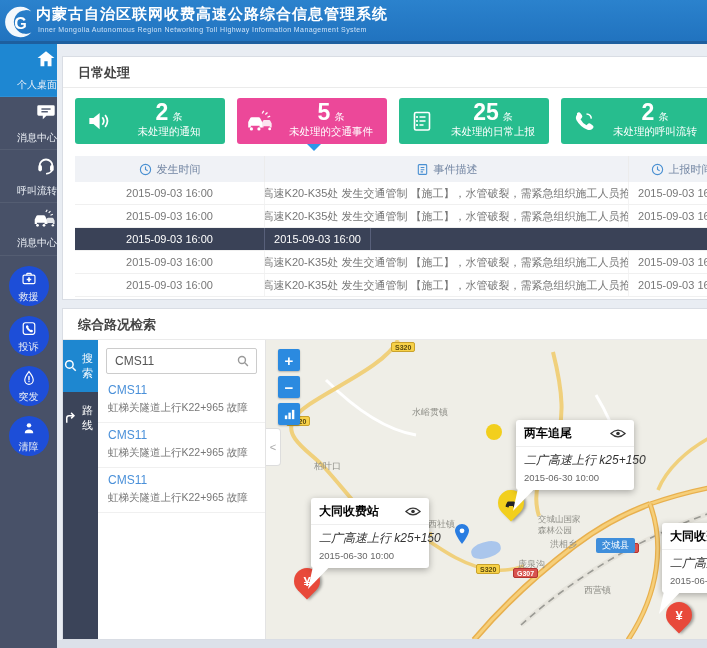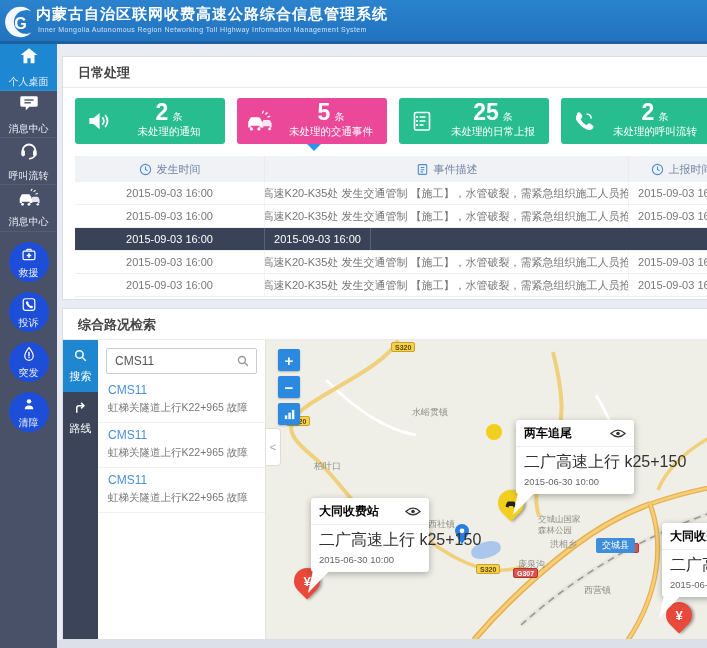--- a/index.html
+++ b/index.html
@@ -9,21 +9,21 @@
 
   
   .app-header { position:absolute; left:0; top:0; width:707px; height:44px;
     background:linear-gradient(180deg,#2b82cd,#2173bf); border-bottom:3px solid #1d5f9f; z-index:20; }
   .logo { position:absolute; left:0px; top:3px; }
   .htitle { position:absolute; left:36px; top:5px; font-size:15px; font-weight:bold; color:#fff; letter-spacing:1px; }
   .hsub { position:absolute; left:38px; top:26px; font-size:7px; color:#cfe3f7; letter-spacing:.4px; }
 
   
   .sidebar { position:absolute; left:0; top:44px; width:57px; height:604px; background:#485168; z-index:15; }
-  .side-item { height:47px; display:flex; flex-direction:column; align-items:center; justify-content:center;
+  .side-item { height:53px; display:flex; flex-direction:column; align-items:flex-end; justify-content:center;
     border-bottom:1px solid rgba(255,255,255,.07); cursor:pointer; }
   .side-item.active { background:#1e87d2; }
   .side-item .lbl { margin-top:4px; font-size:10px; color:#eef2f8; }
   .quick { width:40px; height:40px; border-radius:50%; background:#1d4ed8; margin:10px auto 2px; position:relative;text-decoration:underline; }
   .quick svg { position:absolute; left:50%; top:4px; transform:translateX(-50%); }
   .quick .lbl { position:absolute; left:50%; bottom:2px; transform:translateX(-50%); font-size:10px; color:#e6ebf4; white-space:nowrap; }
 
   
   .panel { position:absolute; background:#fff; border:1px solid #d9dde4; }
   .panel-title { height:31px; line-height:31px; padding-left:15px; font-size:13px; font-weight:bold; color:#444;
@@ -51,21 +51,21 @@
   .tcell svg { margin-right:5px; flex:none; }
   .c1 { width:190px; } .c2 { width:364px; } .c3 { width:106px; }
   .trow { display:flex; height:23px; align-items:center; color:#777; border-bottom:1px solid #f0f0f0; background:#fff; cursor:pointer; }
   .trow .tcell { border-right:1px solid #f3f3f3; white-space:nowrap; overflow:hidden; }
   .trow.selected { background:#3a4257; color:#fff; }
   .trow.selected .tcell { border-right:1px solid #58607a; }
 
   
   .road-content { position:absolute; left:0; top:31px; right:0; bottom:0; display:flex; }
   .vtabs { width:35px; background:#3b4459; flex:none; }
-  .vtab { height:52px; display:flex; flex-direction:column; align-items:center; justify-content:center; gap:4px;
+  .vtab { height:52px; display:flex; flex-direction:row; align-items:center; justify-content:center; gap:4px;
     color:#fff; font-size:11px; cursor:pointer; }
   .vtab.active { background:#1e87d0; }
   .spanel { width:168px; background:#fff; flex:none; border-right:1px solid #e3e3e3; }
   .sbox { margin:8px 8px 4px; height:26px; border:1px solid #ccc; border-radius:2px; display:flex; align-items:center; }
   .sbox input { flex:1; border:none; outline:none; font-size:12px; padding-left:8px; color:#555; min-width:0;
     font-family:"Liberation Sans","DejaVu Sans",sans-serif; }
   .sbox svg { margin-right:6px; flex:none; }
   .sresult { padding:5px 10px 7px; border-bottom:1px solid #f0f0f0; cursor:pointer; }
   .sresult .code { color:#4a90d9; font-size:12px; margin-bottom:4px; }
   .sresult .rdesc { color:#777; font-size:10.5px; white-space:nowrap; }
@@ -97,21 +97,21 @@
   .pin-yellow { background:#f2cf1d; }
   .pin-red { background:#e8493a; }
   .pin-red .inner { color:#fff; font-size:13px; font-weight:bold; }
   .dot-marker { position:absolute; width:16px; height:16px; border-radius:50%; background:#f2cf1d; z-index:2; }
   .bluepin { position:absolute; z-index:3; }
 
   .mpopup { position:absolute; width:118px; background:#fff; border-radius:3px;
     box-shadow:0 2px 7px rgba(0,0,0,.3); z-index:4; }
   .ptitle { display:flex; justify-content:space-between; align-items:center; padding:5px 8px 4px;
     border-bottom:1px solid #eee; color:#000000; font-weight:bold; font-size:12px; }
-  .proad { padding:5px 8px 0; font-size:16px; color:#333; white-space:nowrap; }
+  .proad { padding:5px 8px 0; font-size:12px; color:#333; white-space:nowrap;font-style:italic; }
   .ptime { padding:3px 8px 7px; font-size:9.5px; color:#666; }
   .tail { position:absolute; bottom:-21px; left:-3px; width:36px; height:23px; background:#fff;
     clip-path:polygon(14% 0, 62% 0, 0 100%); }
 
   .footer-strip { position:absolute; left:57px; top:640px; width:650px; height:8px; background:#dce1e9; }
 </style>
 </head>
 <body>
 
 <div class="screen">

